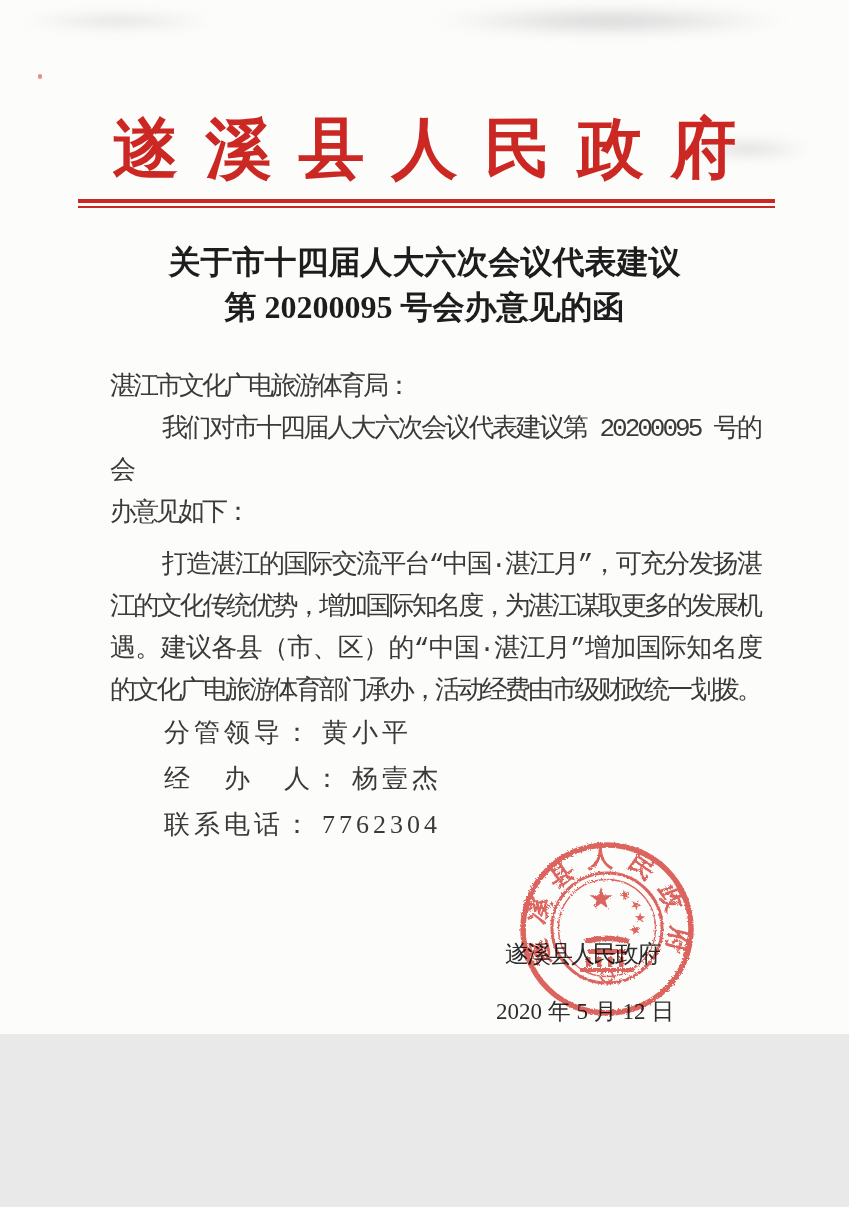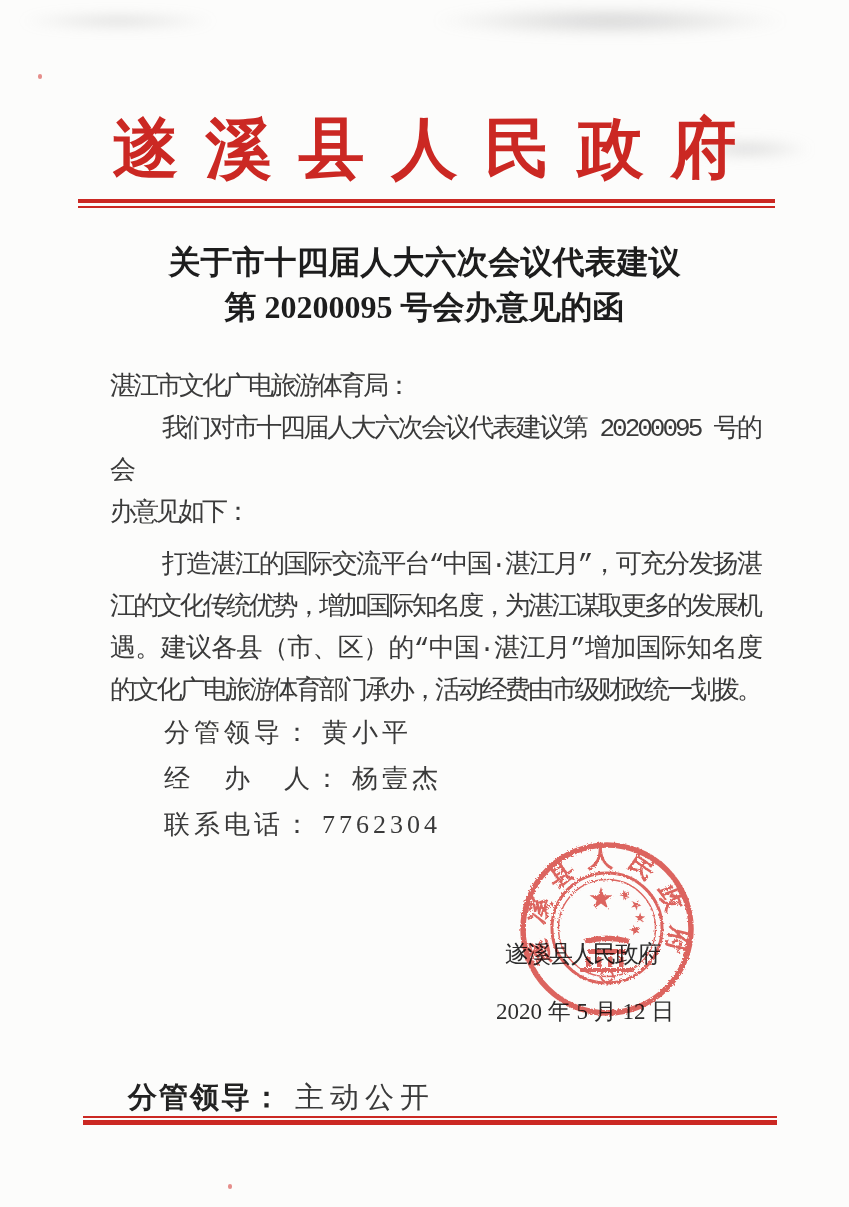--- a/index.html
+++ b/index.html
@@ -1,17 +1,17 @@
 <!DOCTYPE html>
 <html style="--red: #cb2823; --seal_red: #db4f48; --ink: #3a3a3a; --title_ink: #1d1d1d; --sig_ink: #2d2d2d;"><head>
 <meta charset="utf-8">
 <style>
   html,body{margin:0;padding:0;background:#e9e9e9;}
   .page{
-    position:relative;width:849px;height:1207px;overflow:hidden;
+    position:relative;width:849px;height:1034px;overflow:hidden;
     background:#fcfcfb;
     font-family:"Liberation Serif","DejaVu Serif",serif;
     color:var(--ink,#3a3a3a);
   }
   
   .smudge{position:absolute;border-radius:50%;filter:blur(6px);pointer-events:none;}
   .smudge.s1{left:430px;top:6px;width:360px;height:30px;background:radial-gradient(ellipse at center,rgba(150,150,150,.38),rgba(150,150,150,0) 70%);}
   .smudge.s2{left:18px;top:12px;width:200px;height:18px;background:radial-gradient(ellipse at center,rgba(160,160,160,.32),rgba(160,160,160,0) 70%);}
   .smudge.s3{left:683px;top:138px;width:130px;height:22px;background:radial-gradient(ellipse at center,rgba(170,170,170,.38),rgba(170,170,170,0) 70%);}
   .speck{position:absolute;width:4px;height:5px;border-radius:2px;background:#d9534f;opacity:.65;}

